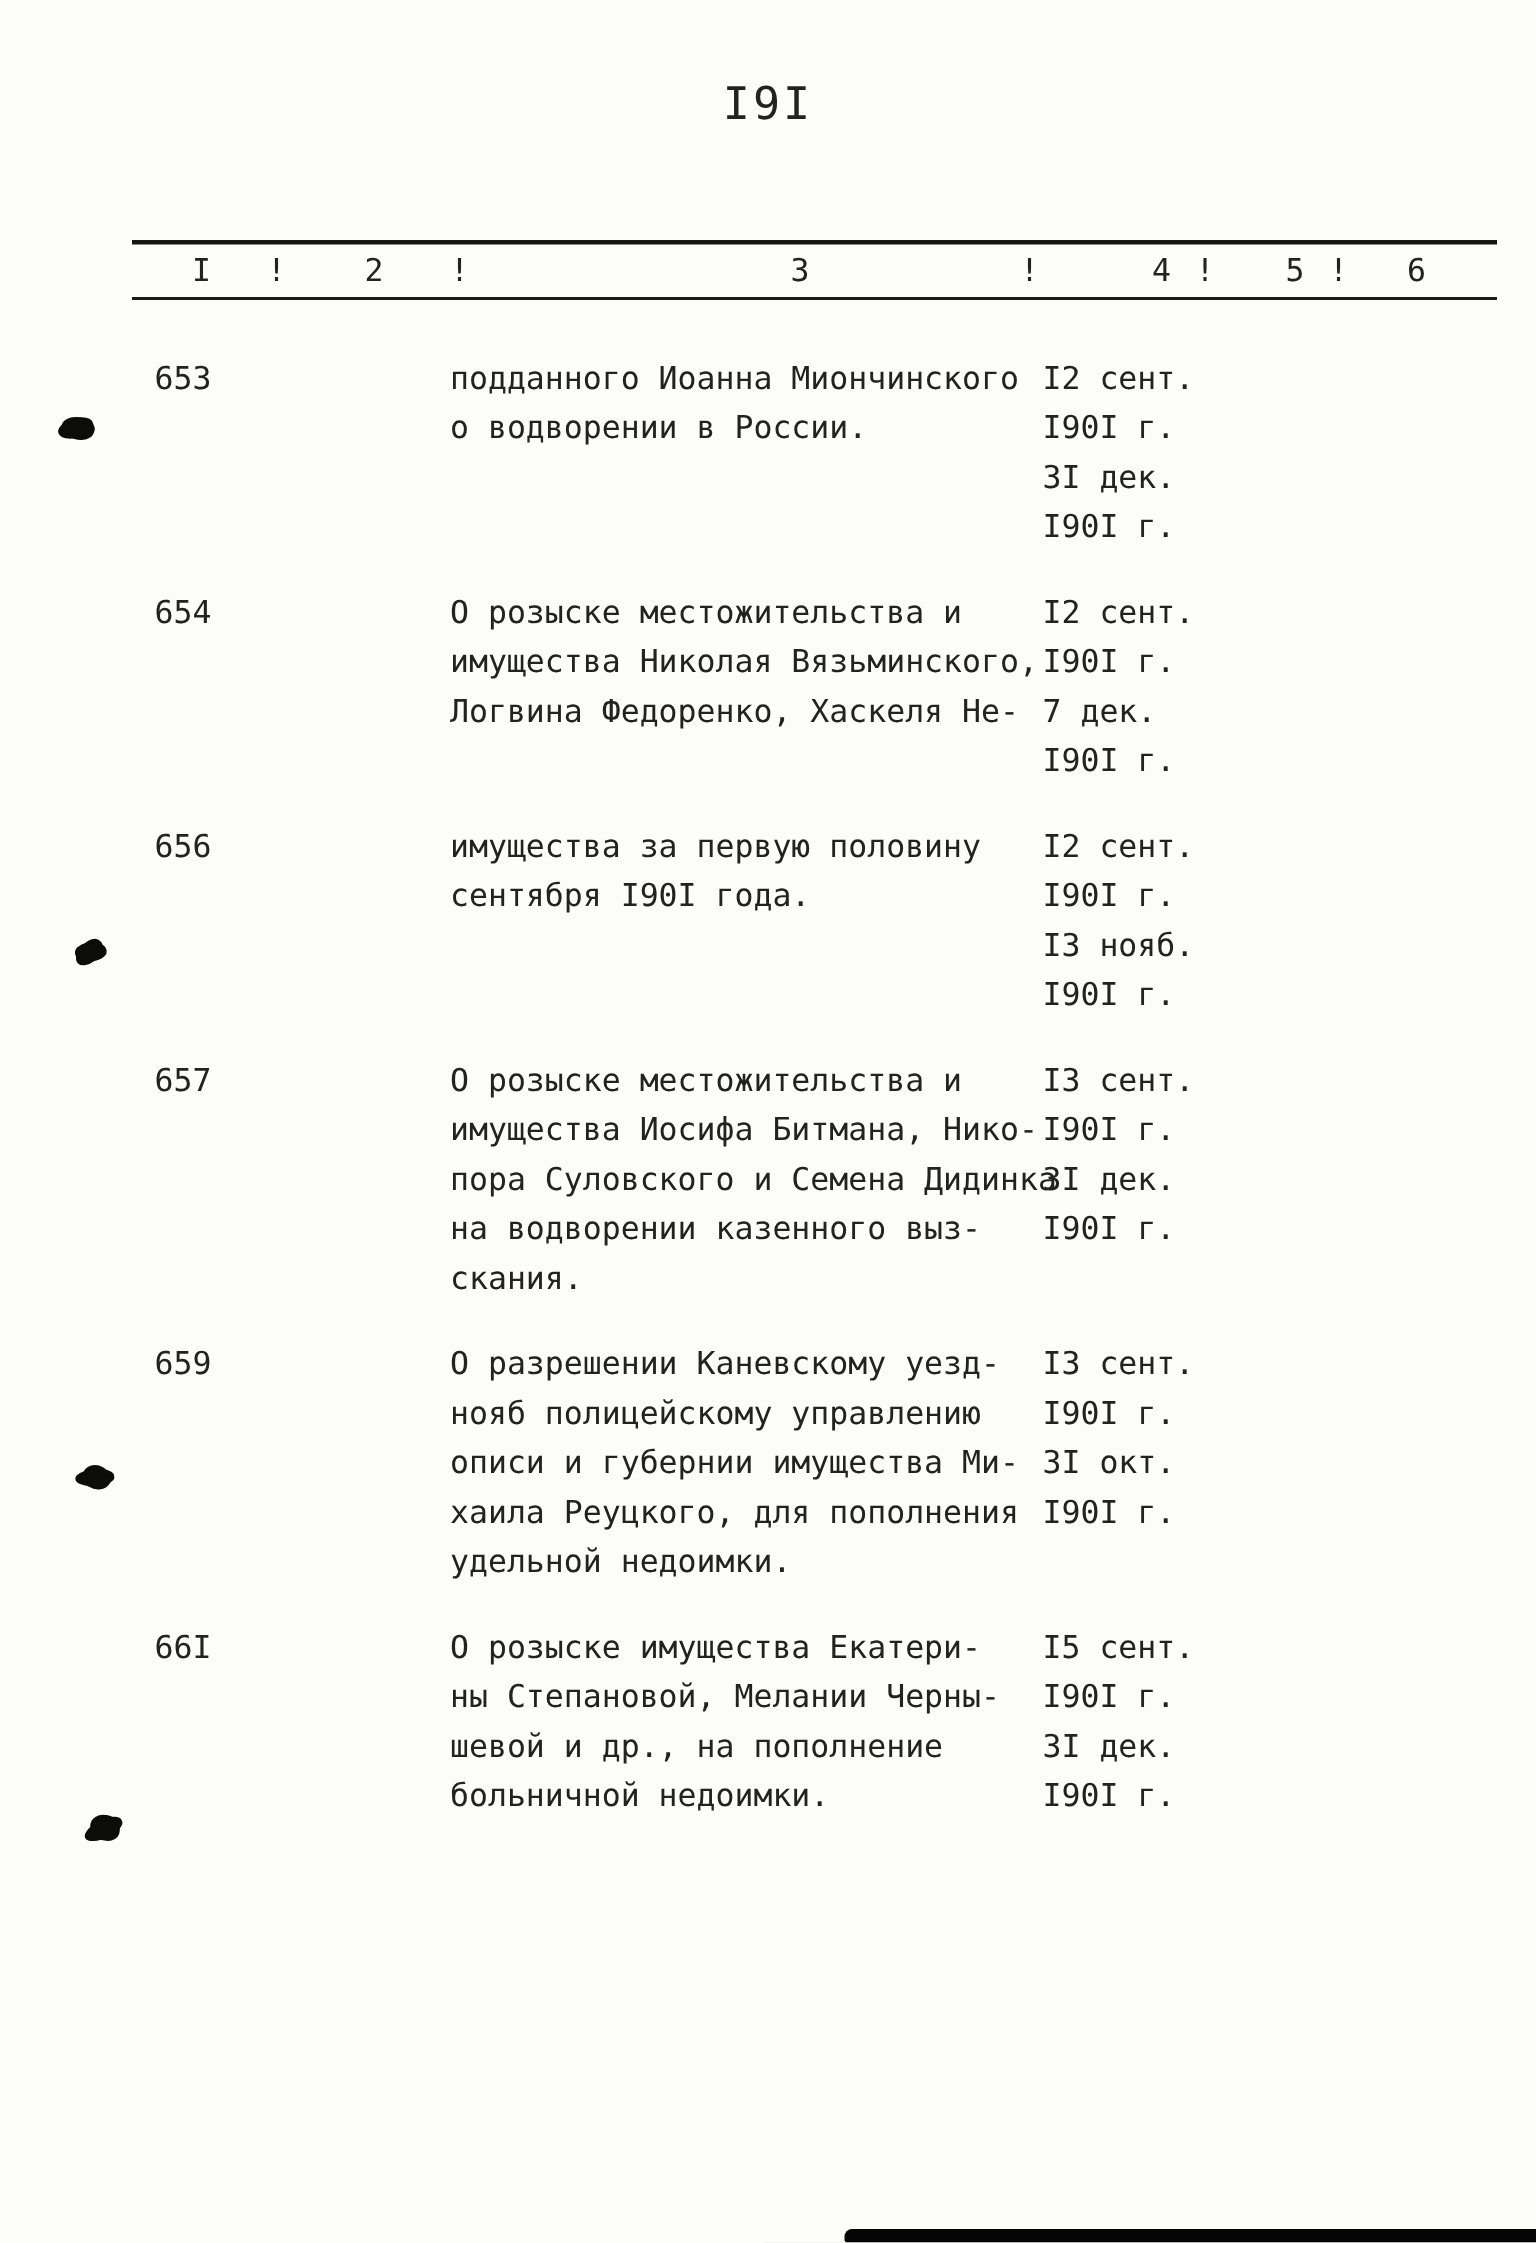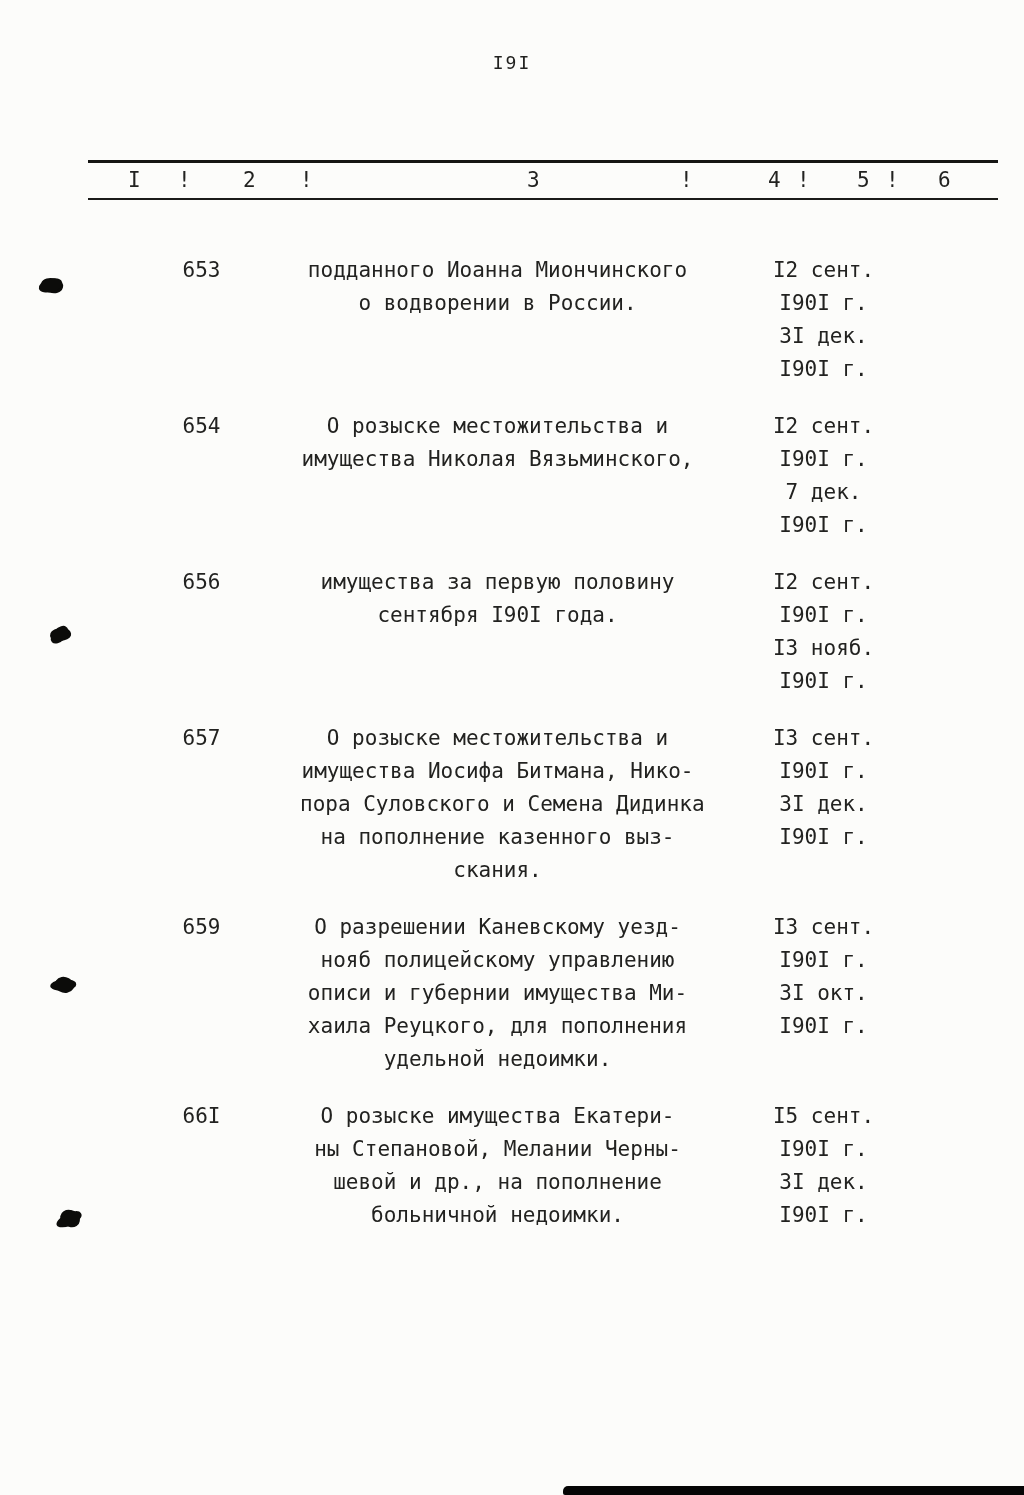--- a/index.html
+++ b/index.html
@@ -12,21 +12,21 @@
     overflow: hidden;
     font-family: "DejaVu Sans Mono", monospace;
     color: #222220;
   }
   .page-number {
     position: absolute;
     top: 52px;
     left: 0;
     width: 100%;
     text-align: center;
-    font-size: 18px;
+    font-size: 30px;
     letter-spacing: 2px;
   }
   .rule-top {
     position: absolute;
     left: 88px;
     top: 160px;
     width: 910px;
     height: 3px;
     background: #151513;
   }
@@ -40,24 +40,23 @@
   }
   .header-cell {
     position: absolute;
     top: 166px;
     font-size: 21px;
     line-height: 28px;
     white-space: nowrap;
   }
   .entries {
     position: absolute;
-    top: 254px;
+    top: 236px;
     left: 0;
     width: 952px;
-    text-align: center;
   }
   .entry {
     display: grid;
     grid-template-columns: 197px 395px auto;
     padding-left: 103px;
     margin-bottom: 24px;
     font-size: 21px;
     line-height: 33px;
   }
   .entry-num { white-space: nowrap; }
@@ -121,20 +120,21 @@
           <div>I90I г.</div>
           <div>3I дек.</div>
           <div>I90I г.</div>
         </div>
       </div>
       <div class="entry">
         <div class="entry-num">654</div>
         <div class="entry-desc">
           <div>О розыске местожительства и</div>
           <div>имущества Николая Вязьминского,</div>
+          <div>Логвина Федоренко, Хаскеля Не-</div>
         </div>
         <div class="entry-dates">
           <div>I2 сент.</div>
           <div>I90I г.</div>
           <div>7 дек.</div>
           <div>I90I г.</div>
         </div>
       </div>
       <div class="entry">
         <div class="entry-num">656</div>
@@ -148,21 +148,21 @@
           <div>I3 нояб.</div>
           <div>I90I г.</div>
         </div>
       </div>
       <div class="entry">
         <div class="entry-num">657</div>
         <div class="entry-desc">
           <div>О розыске местожительства и</div>
           <div>имущества Иосифа Битмана, Нико-</div>
           <div>пора Суловского и Семена Дидинка</div>
-          <div>на пополнение казенного выз-</div>
+          <div>на водворении казенного выз-</div>
           <div>скания.</div>
         </div>
         <div class="entry-dates">
           <div>I3 сент.</div>
           <div>I90I г.</div>
           <div>3I дек.</div>
           <div>I90I г.</div>
         </div>
       </div>
       <div class="entry">

